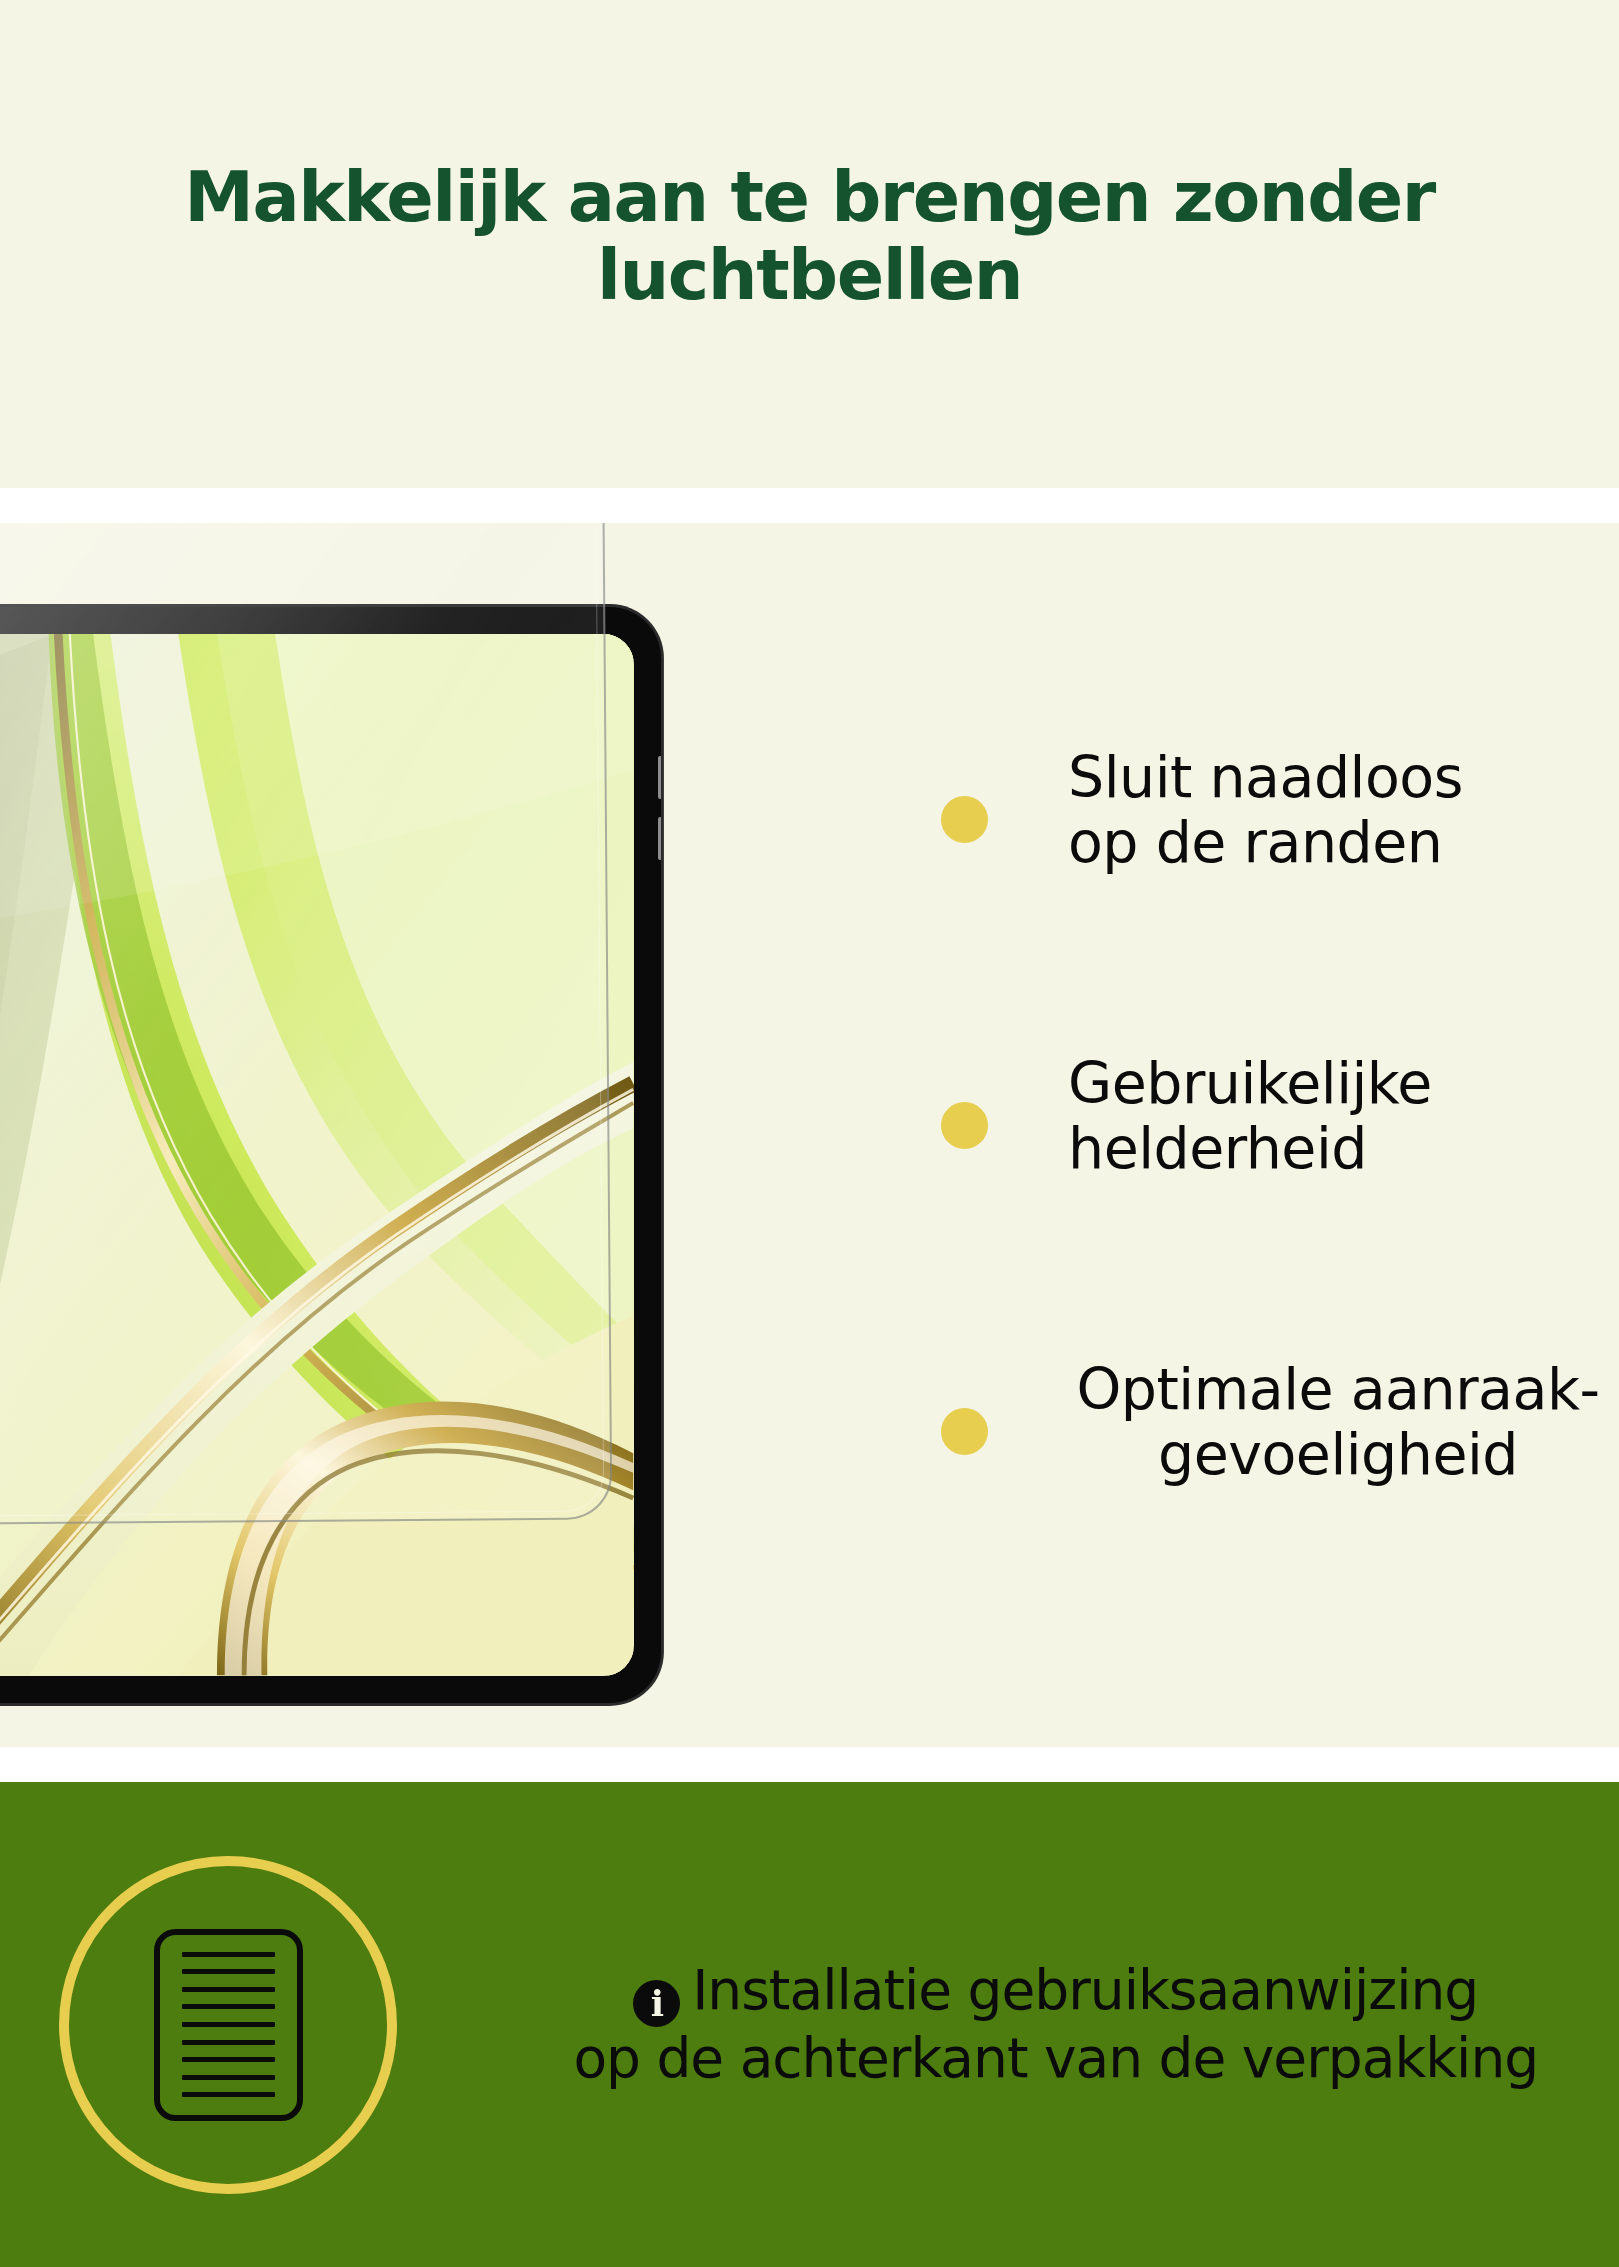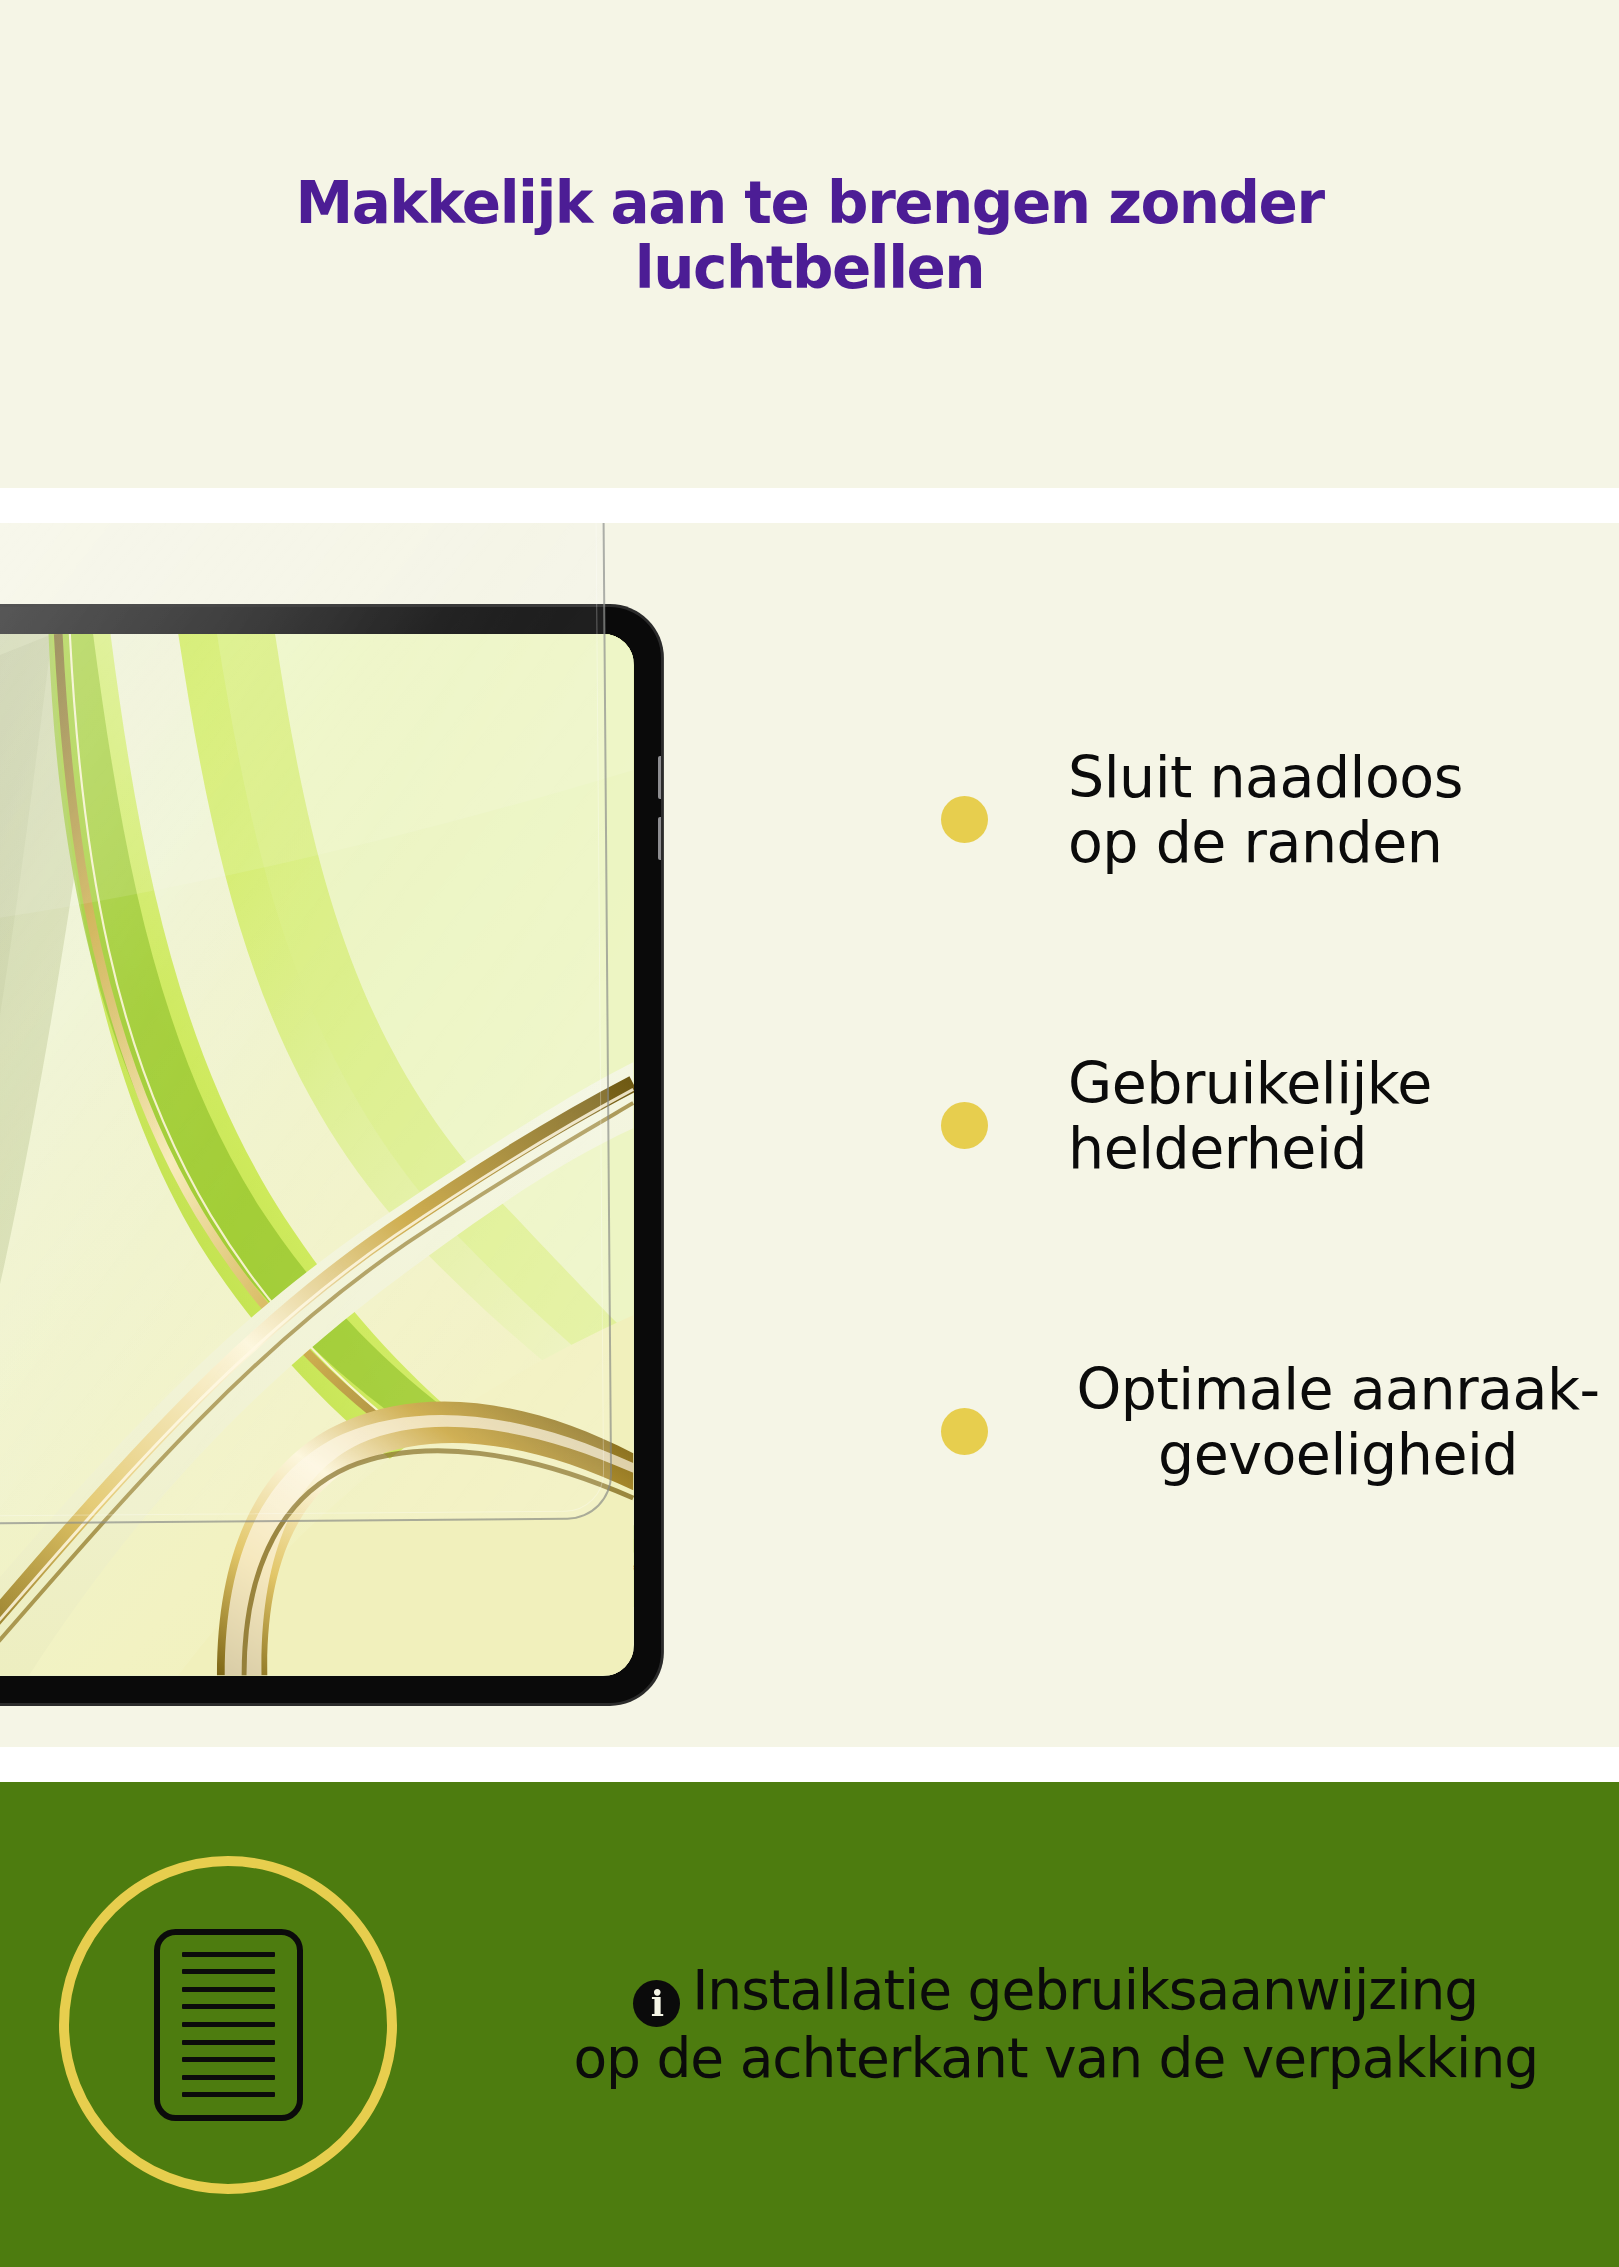--- a/index.html
+++ b/index.html
@@ -15,24 +15,24 @@
   .header {
     position:absolute; left:0; top:0; width:1619px; height:488px;
     background:#f5f5e6;
     display:flex; align-items:center; justify-content:center;
   }
   .headline {
     width:1725px;
     text-align:center;
     font-family:"DejaVu Sans", sans-serif;
     font-weight:700;
-    font-size:58px;
+    font-size:70px;
     line-height:1.12;
     letter-spacing:-1.5px;
-    color:#4c1d95;
+    color:#14532d;
     transform:translateY(-7.8px);
     white-space:pre-line;
   }
 
   
   .divider {
     position:absolute; left:0; width:1619px; height:35px;
     background:#ffffff;
   }
   .divider.top    { top:488px; }

